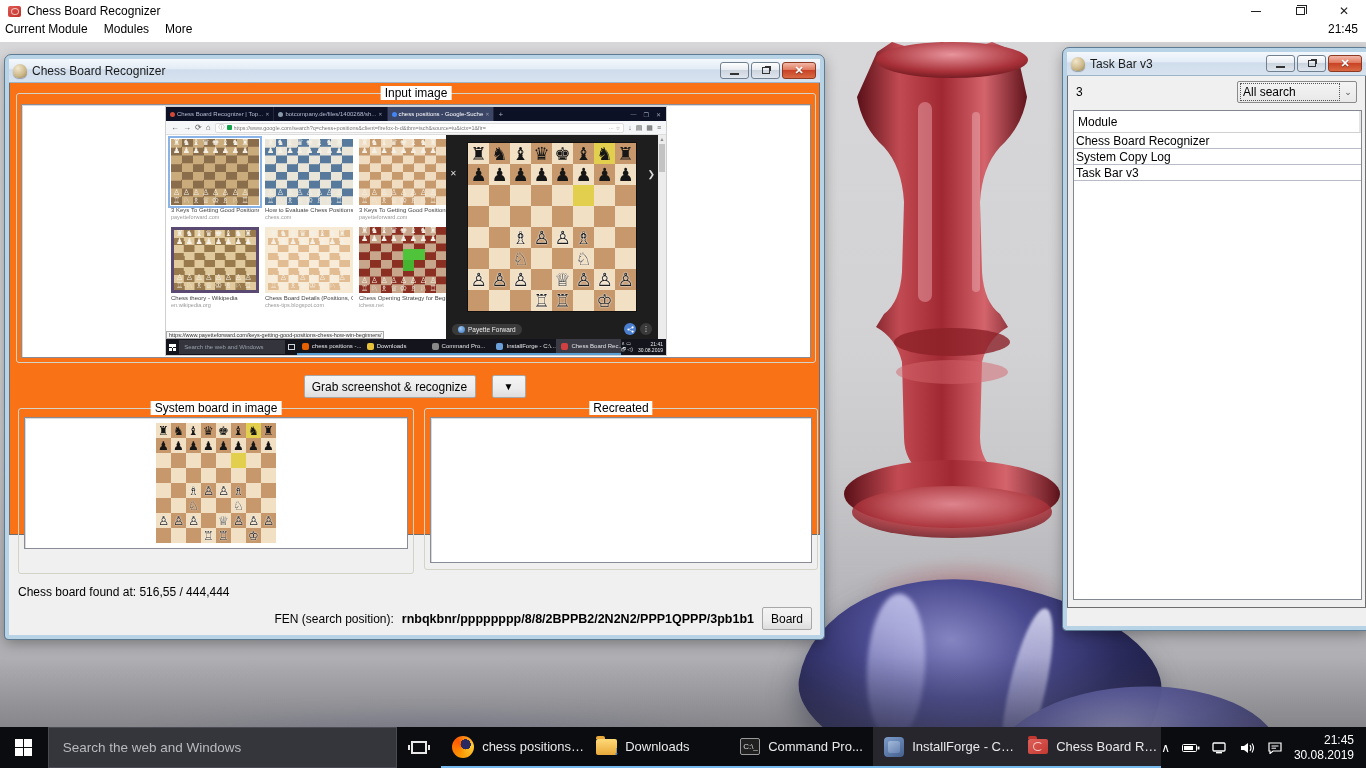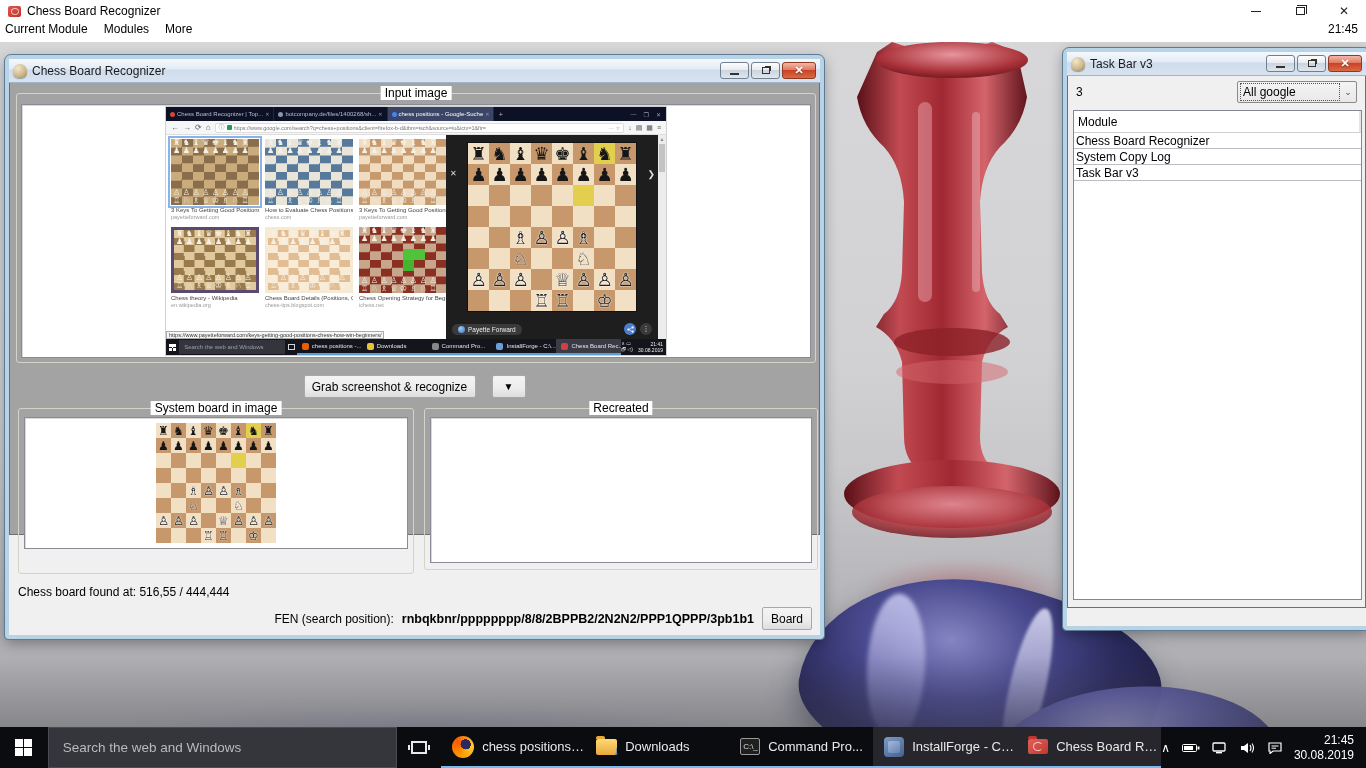--- a/index.html
+++ b/index.html
@@ -55,21 +55,21 @@
   .aero-btn { width:29px; height:17px; border:1px solid #70808f; border-radius:3px;
     background:linear-gradient(180deg,#fdfdfd,#e8ecf2 45%,#ccd4de 50%,#e0e6ee); display:flex; align-items:center; justify-content:center; }
   .aero-btn.close { width:34px; background:linear-gradient(180deg,#f2b8a8,#e07a5f 45%,#c94426 50%,#d96a44); border-color:#8c3a22; }
   .aero-btn .bar { width:9px; height:2px; background:#333; margin-top:6px; }
   .aero-btn .sq { width:8px; height:7px; border:1px solid #333; background:transparent; }
   .aero-btn .x { font-size:11px; color:#fff; font-weight:bold; line-height:1; text-shadow:0 1px 1px rgba(0,0,0,.4); }
   .aero-btn.restore-mid .sq { box-shadow:2px -2px 0 -1px #333; }
 
   
   #recognizer-window { left:5px; top:13px; width:819px; height:584px; }
-  .rec-client { position:relative; width:100%; height:452px; background:#a3a3a3; border:1px solid #6e6e6e; border-top:none; }
+  .rec-client { position:relative; width:100%; height:452px; background:#f97316; border:1px solid #6e6e6e; border-top:none; }
 
   .groupbox { position:absolute; border:1px solid #d3d3c8; border-radius:3px; }
   .groupbox > .gb-label { position:absolute; top:-8px; left:50%; transform:translateX(-50%); background:#fff; padding:0 4px; font-size:12px; color:#000; white-space:nowrap; }
   .sunken { background:#fff; border:1px solid #898c95; box-shadow:inset 1px 1px 0 rgba(0,0,0,.15); }
 
   #input-group { left:6px; top:10px; width:800px; height:270px; }
   #input-panel { position:absolute; left:4px; top:10px; width:790px; height:254px; display:flex; align-items:flex-start; justify-content:center; }
 
   
   .bshot { width:500px; height:248px; margin-top:2px; background:#fff; position:relative; font-family:"Liberation Sans",sans-serif; box-shadow:0 0 0 1px #d0d0d0; overflow:hidden; }
@@ -753,21 +753,21 @@
             <span class="sq"></span>
           </span>
         <span class="aero-btn close">
             <span class="x">✕</span>
           </span>
       </span>
     </div>
     <div class="tb3-client">
       <span id="tb3-count">3</span>
       <div id="tb3-combo">
-        <span class="val">All google</span>
+        <span class="val">All search</span>
         <span class="chev">⌄</span>
       </div>
       <div id="tb3-list">
         <div id="tb3-header">Module</div>
         <div id="tb3-rows">
             <div class="tb3-row">Chess Board Recognizer</div>
             <div class="tb3-row">System Copy Log</div>
             <div class="tb3-row">Task Bar v3</div>
           </div>
       </div>

